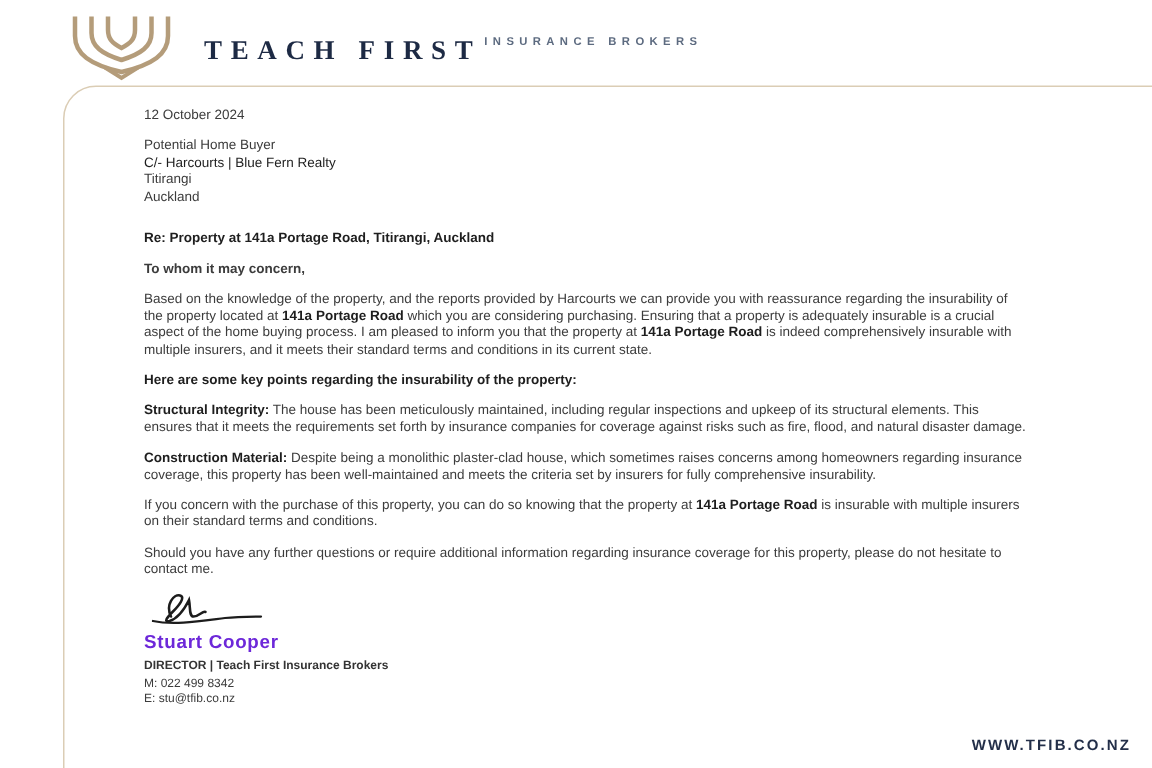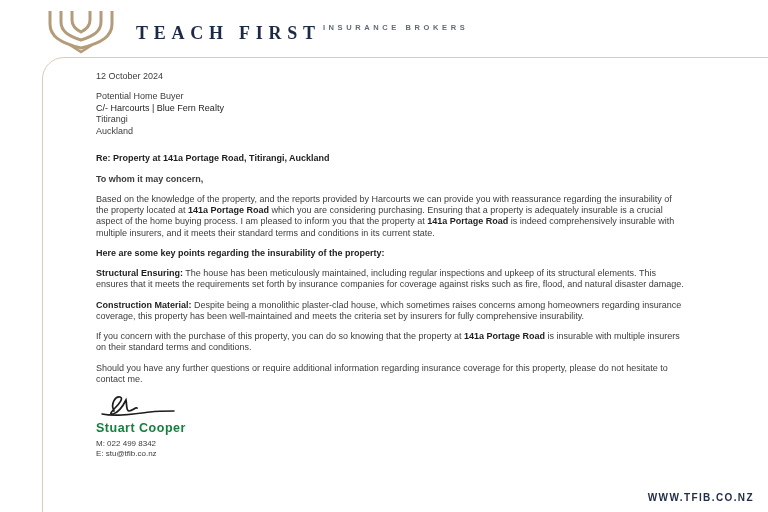--- a/index.html
+++ b/index.html
@@ -41,21 +41,21 @@
   .addr .bold{font-weight:400;color:#1e1e1e;}
   .subject{font-weight:700;color:#1e1e1e;margin:0 0 13px 0;}
   .salutation{margin-bottom:9px;font-weight:bold;}
   .kp-heading{font-weight:700;color:#1e1e1e;margin:0 0 8px 0;}
 
   
   .sig-wrap{margin-top:2px;}
   .sig-svg{display:block;width:78px;height:26px;margin-left:4px;}
   .sig-name{
     font-size:12.5px;font-weight:600;letter-spacing:0.04em;
-    color:#15803d;margin:1px 0 2px 0;
+    color:#6d28d9;margin:1px 0 2px 0;
   }
   .sig-role{font-size:8px;color:#343434;font-weight:600;margin-bottom:2px;}
   .sig-contact{font-size:8px;color:#3c3c3c;line-height:1.35;}
 
   
   .site{
     position:absolute;right:14px;bottom:9px;
     font-size:10px;font-weight:700;letter-spacing:0.14em;
     color:#232f49;white-space:nowrap;
   }
@@ -89,35 +89,36 @@
     </div>
 
     <p class="subject">Re: Property at 141a Portage Road, Titirangi, Auckland</p>
 
     <p class="salutation">To whom it may concern,</p>
 
     <p><span>Based on the knowledge of the property, and the reports provided by Harcourts we can provide you with reassurance regarding the insurability of the property located at </span><strong>141a Portage Road</strong><span> which you are considering purchasing. Ensuring that a property is adequately insurable is a crucial aspect of the home buying process. I am pleased to inform you that the property at </span><strong>141a Portage Road</strong><span> is indeed comprehensively insurable with multiple insurers, and it meets their standard terms and conditions in its current state.</span></p>
 
     <p class="kp-heading">Here are some key points regarding the insurability of the property:</p>
 
-    <p><strong>Structural Ensuring:</strong><span> The house has been meticulously maintained, including regular inspections and upkeep of its structural elements. This ensures that it meets the requirements set forth by insurance companies for coverage against risks such as fire, flood, and natural disaster damage.</span></p>
+    <p><strong>Structural Integrity:</strong><span> The house has been meticulously maintained, including regular inspections and upkeep of its structural elements. This ensures that it meets the requirements set forth by insurance companies for coverage against risks such as fire, flood, and natural disaster damage.</span></p>
 
     <p><strong>Construction Material:</strong><span> Despite being a monolithic plaster-clad house, which sometimes raises concerns among homeowners regarding insurance coverage, this property has been well-maintained and meets the criteria set by insurers for fully comprehensive insurability.</span></p>
 
 
     <p><span>If you concern with the purchase of this property, you can do so knowing that the property at </span><strong>141a Portage Road</strong><span> is insurable with multiple insurers on their standard terms and conditions.</span></p>
 
     <p>Should you have any further questions or require additional information regarding insurance coverage for this property, please do not hesitate to contact me.</p>
 
     <div class="sig-wrap">
       <svg class="sig-svg" viewBox="0 0 78 26" fill="none" xmlns="http://www.w3.org/2000/svg">
         <path d="M14 17 C10 9 16 2 20 3 C24 4 19 10 15 14 C11 18 9 21 13 20 C20 18 24 10 26 6 C27 11 26 17 29 17 C33 17 35 13 37 14" stroke="#1c1c1c" stroke-width="1.7" stroke-linecap="round"></path>
         <path d="M2 20 C16 23 34 20 50 18 C58 17 66 17 74 17" stroke="#1c1c1c" stroke-width="1.5" stroke-linecap="round"></path>
       </svg>
       <div class="sig-name">Stuart Cooper</div>
+      <div class="sig-role">DIRECTOR | Teach First Insurance Brokers</div>
       <div class="sig-contact">M: 022 499 8342</div>
       <div class="sig-contact">E: stu@tfib.co.nz</div>
     </div>
 
   </div>
 </div>
 
 <div class="site">WWW.TFIB.CO.NZ</div>
 
 </body></html>

